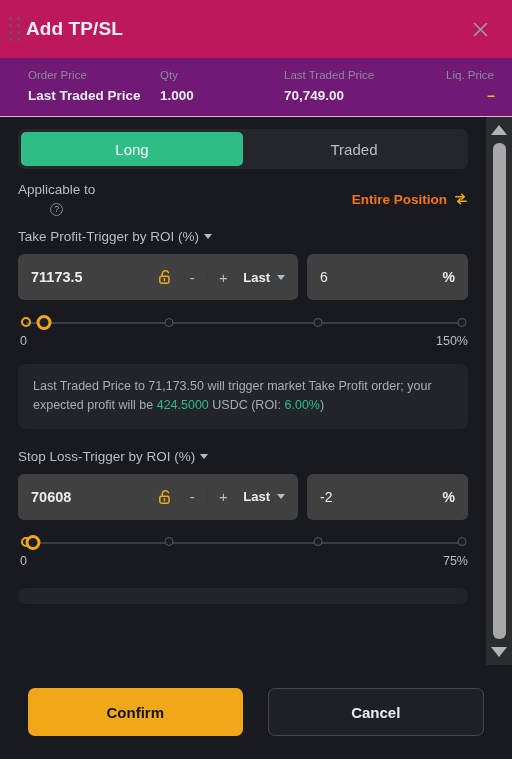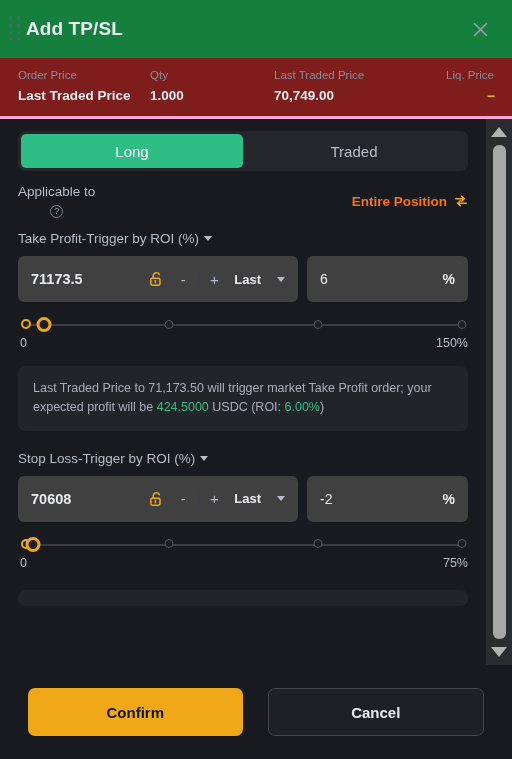--- a/index.html
+++ b/index.html
@@ -22,21 +22,21 @@
   }
 
   
   .header {
     position: relative;
     height: 58px;
     flex: 0 0 58px;
     display: flex;
     align-items: center;
     padding: 0 18px 0 6px;
-    background: #15803d;
+    background: #be185d;
   }
   .drag-handle {
     width: 16px;
     height: 30px;
     display: grid;
     grid-template-columns: 3px 3px;
     grid-template-rows: repeat(4, 3px);
     gap: 4px 5px;
     align-content: center;
     justify-content: center;
@@ -60,23 +60,23 @@
     width: 28px; height: 28px;
     display: flex; align-items: center; justify-content: center;
     cursor: pointer;
     color: #9aa0a8;
   }
   .close-btn svg { display: block; }
 
   
   .summary {
     display: flex;
-    padding: 12px 18px 14px 18px;
-    background: #7f1d1d;
-    border-bottom: 3px solid #f9a8d4;
+    padding: 12px 18px 14px 28px;
+    background: #701a75;
+    border-bottom: 1px solid #f9a8d4;
   }
   .summary-col { display: flex; flex-direction: column; gap: 7px; }
   .sc-order { width: 132px; }
   .sc-qty   { width: 124px; }
   .sc-ltp   { width: 148px; }
   .sc-liq   { flex: 1; text-align: right; }
   .s-label { font-size: 11.5px; color: #848e9c; line-height: 1; }
   .s-value { font-size: 13.5px; color: #EAECEF; font-weight: bold; line-height: 1; }
   .s-value.muted { color: #f0b90b; letter-spacing: -1px; }
 
@@ -201,21 +201,21 @@
     width: 16px;
     text-align: center;
     cursor: pointer;
     user-select: none;
     line-height: 1;
   }
   .step-sep {
     width: 1px; height: 15px; background: #3a3d45; margin: 0 7px;
   }
   .unit-select {
-    display: flex; align-items: center; gap: 16px;
+    display: flex; align-items: center; gap: 7px;
     margin-left: 12px;
     cursor: pointer;
   }
   .unit-text { font-size: 13px; font-weight: bold; color: #EAECEF; }
   .pct-sign { font-size: 14px; font-weight: bold; color: #EAECEF; }
 
   
   .slider-block { margin-top: 16px; padding-left: 2px; }
   .slider {
     position: relative;

